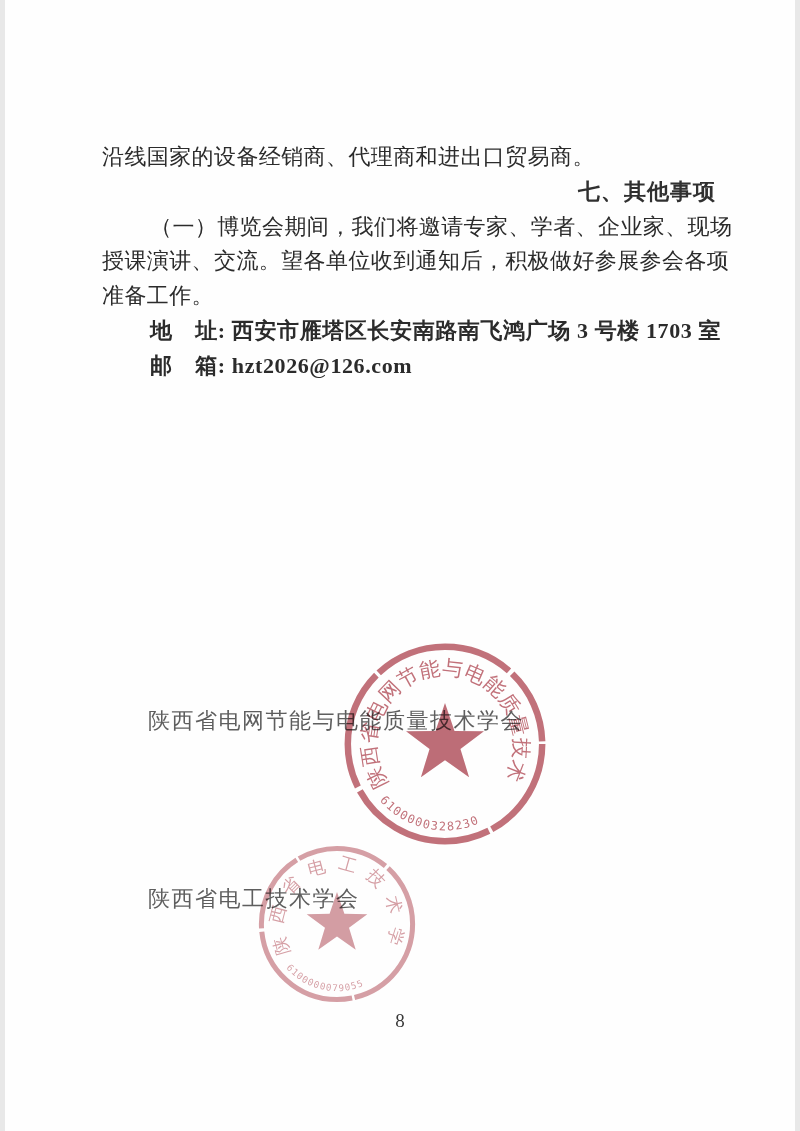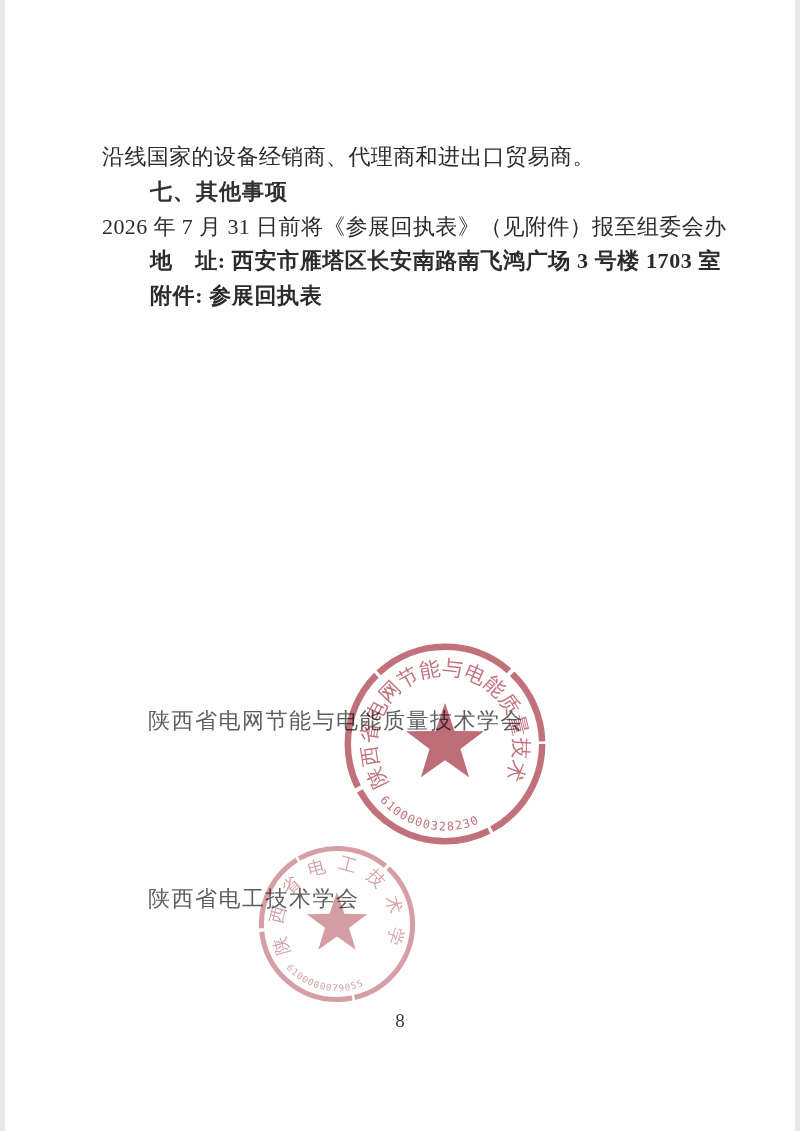--- a/index.html
+++ b/index.html
@@ -19,20 +19,21 @@
     letter-spacing:0.4px;
   }
   .line{white-space:nowrap;}
   .indent{text-indent:48px;}
   .heading{
     font-family:"Liberation Sans","DejaVu Sans",sans-serif;
     font-weight:700;
     text-indent:48px;
     letter-spacing:1px;
     color:#303030;
+    text-align:right;
   }
   .contact .line{padding-left:48px;letter-spacing:0.6px;font-weight:bold;}
   .org-name{
     position:absolute;left:143px;
     font-size:22px;letter-spacing:1.5px;
     color:#5e5e5e;white-space:nowrap;
   }
   .org-1{top:706px;}
   .org-2{top:884px;}
   .page-number{
@@ -46,24 +47,26 @@
   .seal .code{font-family:"DejaVu Sans Mono",monospace;}
 </style>
 </head>
 <body>
 
 <div class="page">
 
   <div class="doc">
     <div class="line">沿线国家的设备经销商、代理商和进出口贸易商。</div>
     <div class="line heading">七、其他事项</div>
-    <div class="line">2026 年 7 月 31 日前将《参展回执表》（见附件）报至组委会办</div>
+    <div class="line indent">（一）博览会期间，我们将邀请专家、学者、企业家、现场</div>
+    <div class="line">授课演讲、交流。望各单位收到通知后，积极做好参展参会各项</div>
+    <div class="line">准备工作。</div>
     <div class="contact">
       <div class="line">地　址: 西安市雁塔区长安南路南飞鸿广场 3 号楼 1703 室</div>
-      <div class="line">附件: 参展回执表</div>
+      <div class="line">邮　箱: hzt2026@126.com</div>
     </div>
   </div>
 
   <div class="org-name org-1">陕西省电网节能与电能质量技术学会</div>
   <div class="org-name org-2">陕西省电工技术学会</div>
 
   <svg class="seal seal-1" viewBox="0 0 200 200">
     <defs>
       <path id="s1-arc-top" d="M 47.6 136.7 A 64 64 0 1 1 152.4 136.7" fill="none"></path>
       <path id="s1-arc-bottom" d="M 37 149.3 A 80 80 0 0 0 163 149.3" fill="none"></path>

